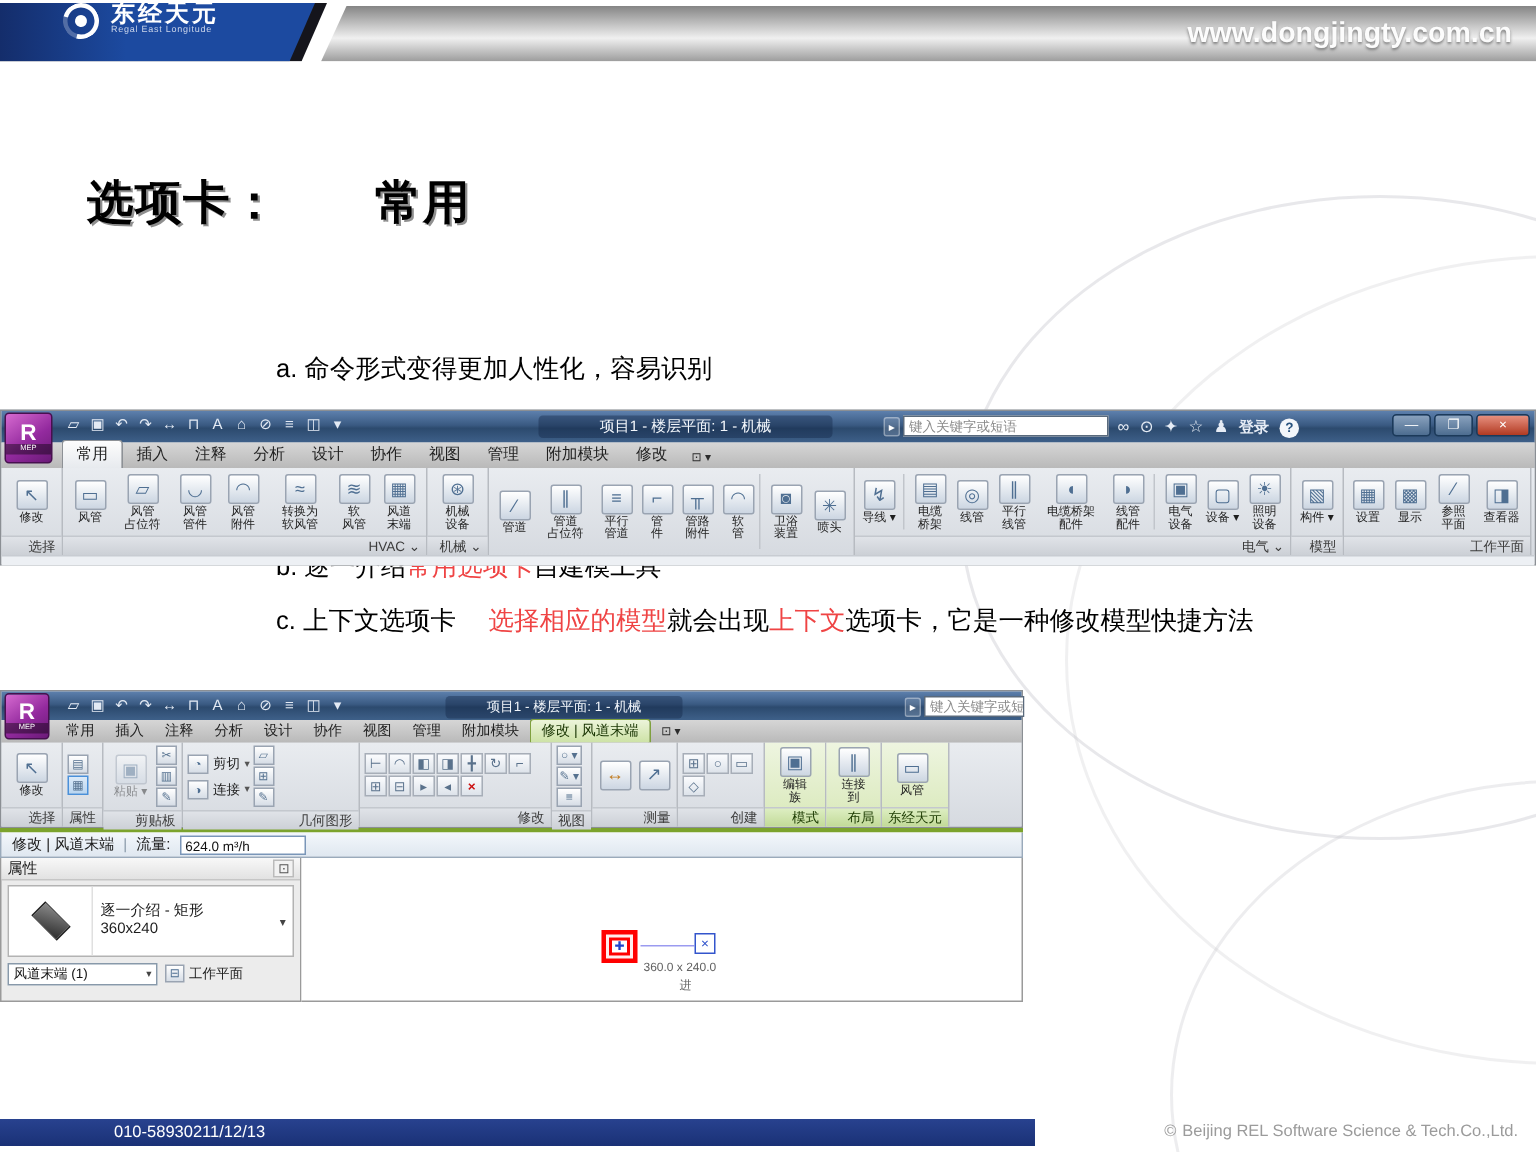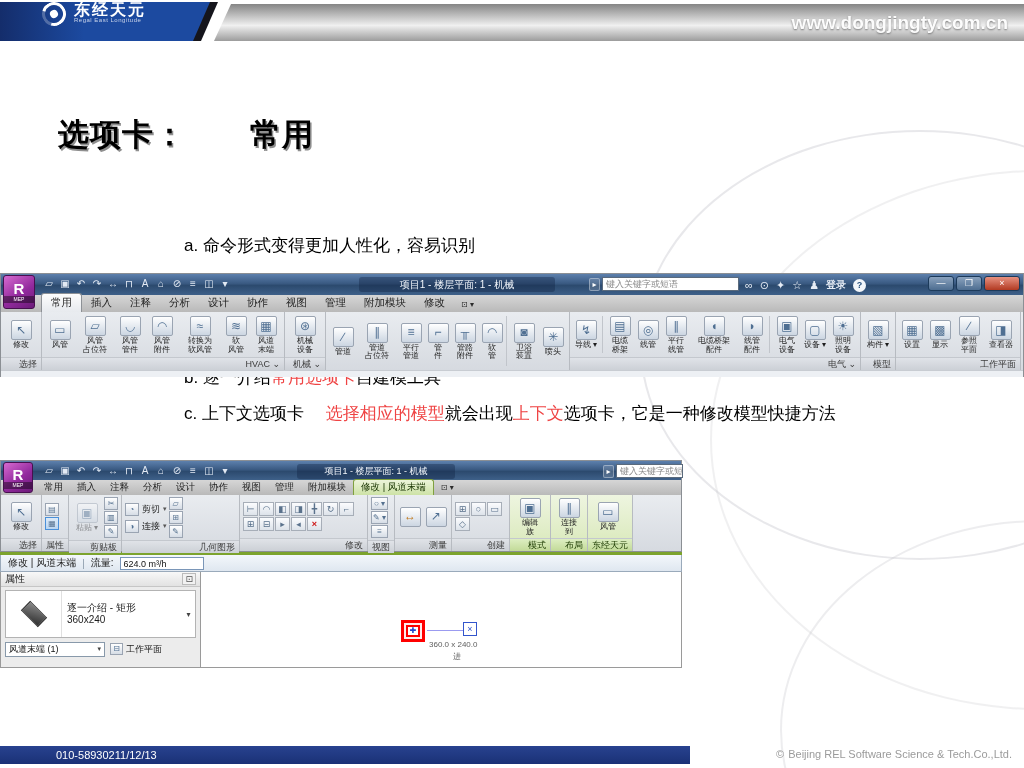--- a/index.html
+++ b/index.html
@@ -150,21 +150,21 @@
   .diffuser-inner{width:14px;height:12px;border:2px solid #f00;background:#fff;display:flex;
     align-items:center;justify-content:center;color:#2244cc;font-size:8px;font-weight:bold;line-height:8px}
   .lead-line{position:absolute;left:226px;top:58px;width:36px;border-top:1px solid #9b9bf0}
   .dim-icon{position:absolute;left:262px;top:50px;width:14px;height:14px;border:1px solid #3355cc;
     color:#3355cc;font-size:9px;line-height:12px;text-align:center;background:#fff}
   .dim-text{position:absolute;left:228px;top:68px;font-size:8px;color:#606060;white-space:nowrap}
   .flow-tag{position:absolute;left:252px;top:79px;font-size:8px;color:#606060}
   
   .footer-bar{position:absolute;left:0;top:746px;width:690px;height:18px;
     background:linear-gradient(#28428f,#1a3176);color:#fff;font-size:11px;display:flex;
-    align-items:center;padding-left:56px;z-index:2}
+    align-items:center;padding-left:76px;z-index:2}
   .footer-company{position:absolute;right:12px;top:748px;font-size:11px;color:#9b9b9b;z-index:2;
     display:flex;align-items:center;gap:4px}
 </style>
 </head>
 <body>
 
 <div class="arc arc1" data-name="background-arc"></div>
 <div class="arc arc2" data-name="background-arc"></div>
 <div class="arc arc3" data-name="background-arc"></div>
 

